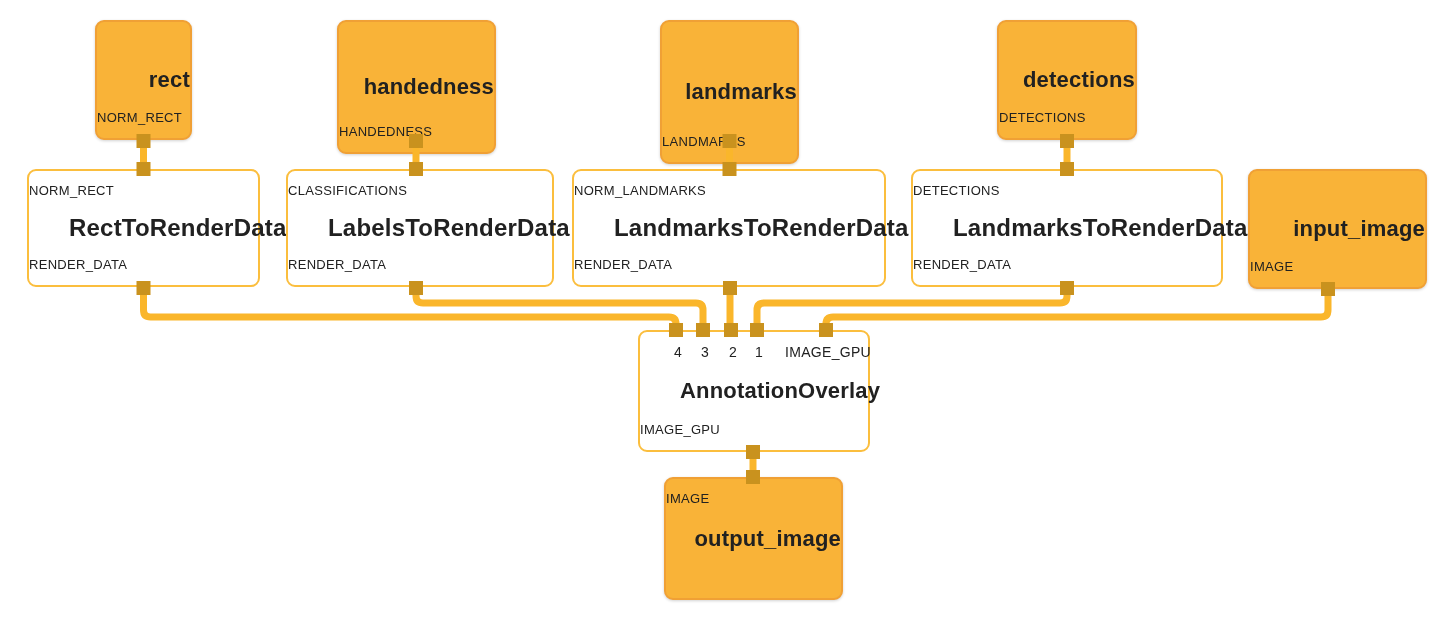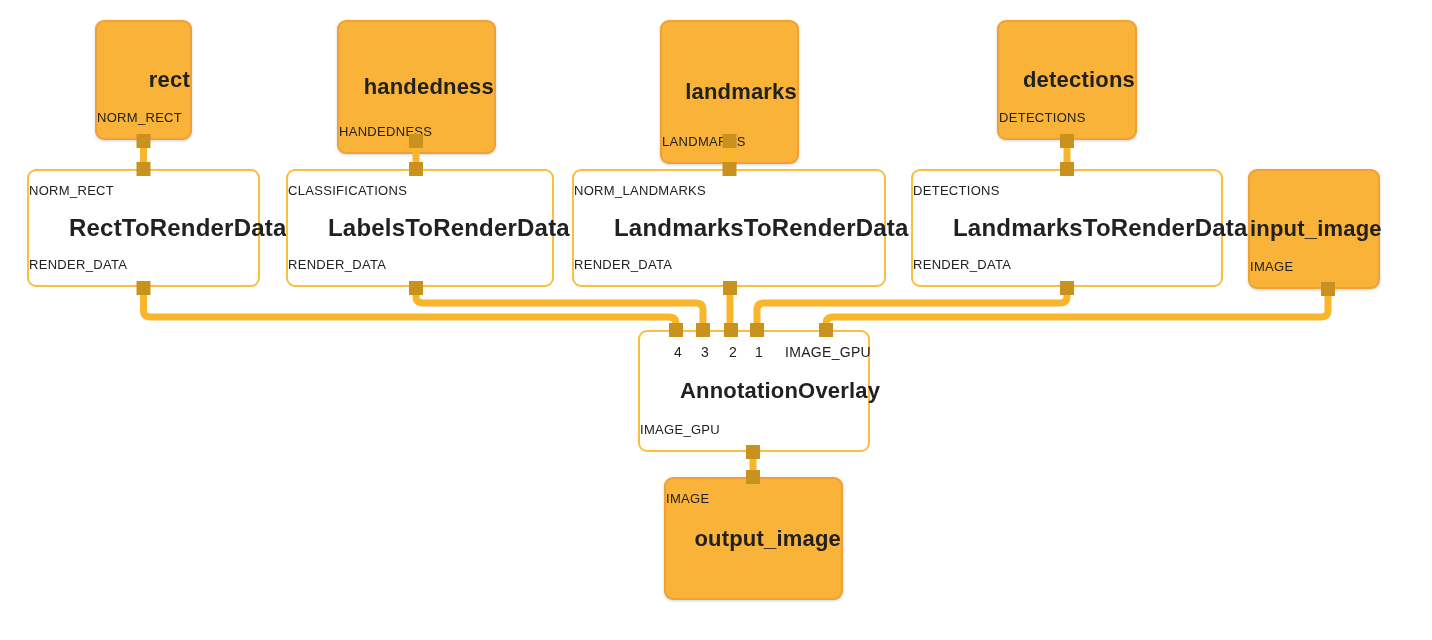--- a/index.html
+++ b/index.html
@@ -34,21 +34,21 @@
   }
   
   #n-rect        {left:95px;  top:20px;  width:97px;  height:120px;}
   #n-handedness  {left:337px; top:20px;  width:159px; height:134px;}
   #n-landmarks   {left:660px; top:20px;  width:139px; height:144px;}
   #n-detections  {left:997px; top:20px;  width:140px; height:120px;}
   #n-rect2rd     {left:27px;  top:169px; width:233px; height:118px;}
   #n-labels2rd   {left:286px; top:169px; width:268px; height:118px;}
   #n-landmarks2rd{left:572px; top:169px; width:314px; height:118px;}
   #n-detections2rd{left:911px;top:169px; width:312px; height:118px;}
-  #n-input-image {left:1248px;top:169px; width:132px; height:120px;border-radius:9px;}
+  #n-input-image {left:1248px;top:169px; width:179px; height:120px;border-radius:9px;}
   #n-overlay     {left:638px; top:330px; width:232px; height:122px;}
   #n-output-image{left:664px; top:477px; width:179px; height:123px;}
 </style>
 </head>
 <body>
 
 <div class="canvas">
 
   <svg class="wires" width="1432" height="640" viewBox="0 0 1432 640">
     <g stroke="#FAB62B" stroke-width="7" fill="none">

